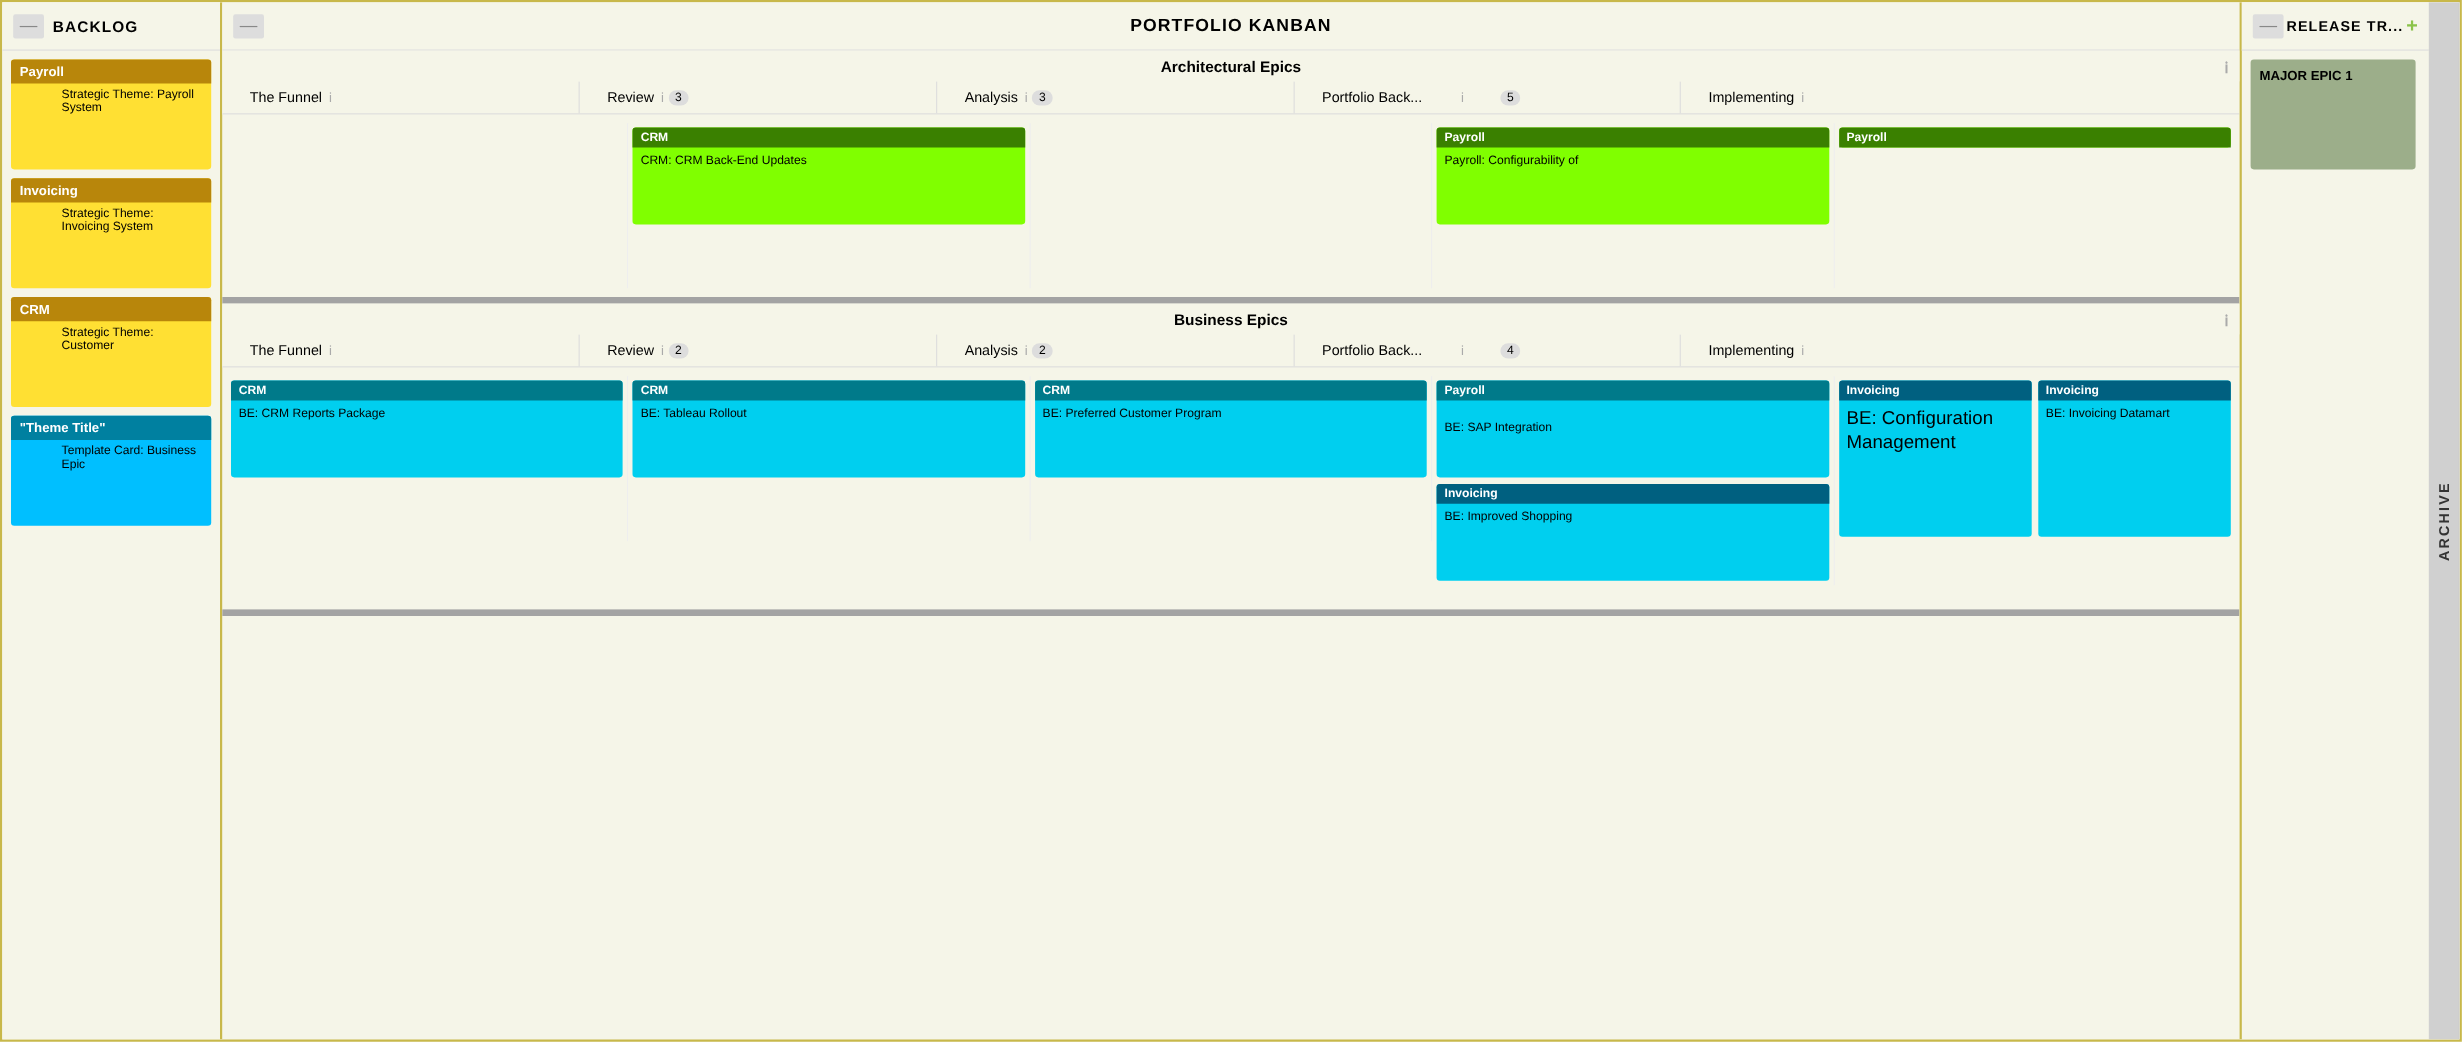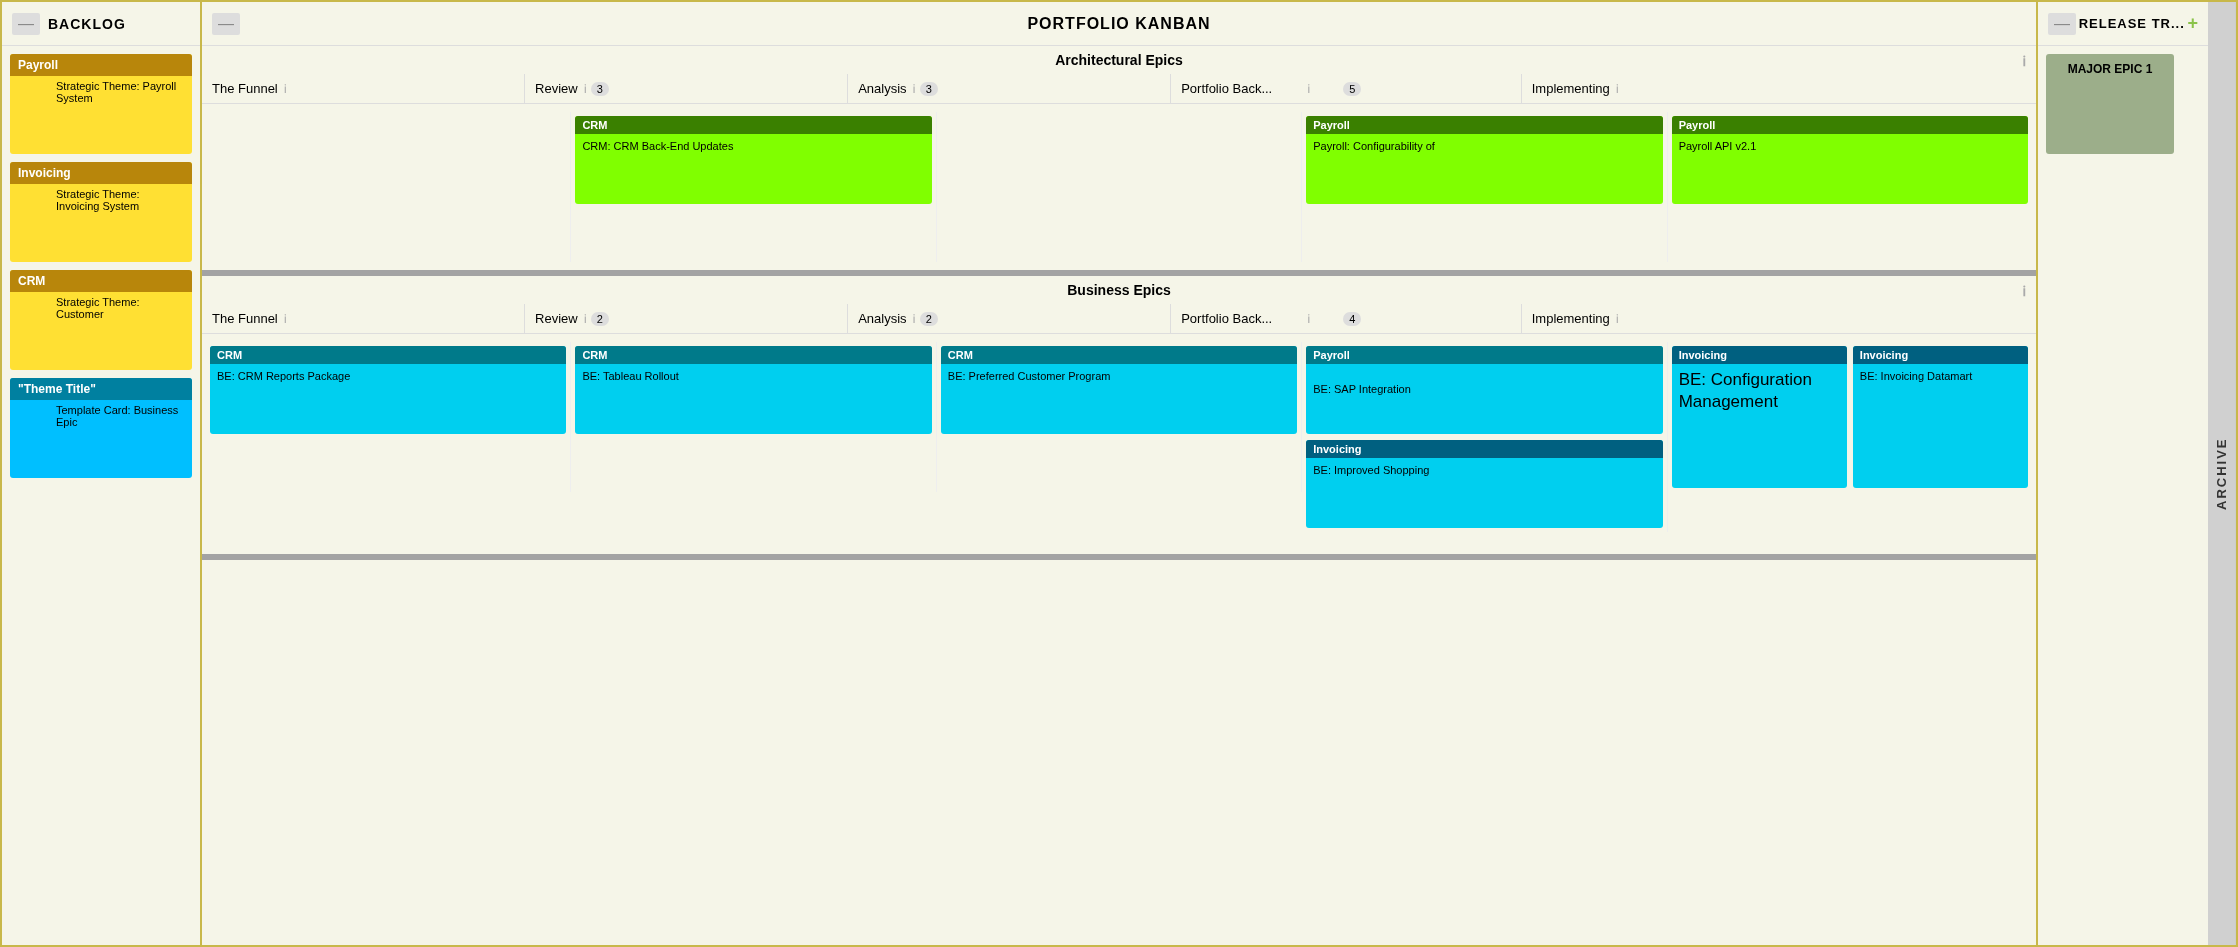--- a/index.html
+++ b/index.html
@@ -112,20 +112,21 @@
       background: #f5f5e8;
     }
     .col-header {
       flex: 1;
       padding: 6px 10px;
       display: flex;
       align-items: center;
       gap: 4px;
       border-right: 1px solid #ddd;
       font-size: 13px;
+      margin-left: 15px;
     }
     .col-header:last-child { border-right: none; }
     .col-header .count-badge {
       background: #ddd;
       border-radius: 10px;
       padding: 1px 6px;
       font-size: 11px;
     }
     .col-header .info-icon {
       color: #aaa;
@@ -208,22 +209,21 @@
     .release-cards {
       padding: 8px;
     }
     .major-epic-card {
       background: #9CAE8A;
       border-radius: 3px;
       padding: 8px;
       font-weight: bold;
       font-size: 12px;
       min-height: 100px;
-      width: 128px;
-      text-align: center;
+      width: 150px;
     }
     .archive-label {
       width: 28px;
       background: #d0d0d0;
       display: flex;
       align-items: center;
       justify-content: center;
       writing-mode: vertical-rl;
       text-orientation: mixed;
       transform: rotate(180deg);
@@ -334,21 +334,20 @@
       <div class="cards-col col-portfolio">
         <div class="epic-card card-green">
           <div class="card-header">Payroll</div>
           <div class="card-body">Payroll: Configurability of</div>
         </div>
       </div>
 
       <div class="cards-col col-implementing">
         <div class="epic-card card-green">
           <div class="card-header">Payroll</div>
-          <div class="card-body">Payroll API v2.1</div>
         </div>
       </div>
     </div>
   </div>
 
   <div class="kanban-section">
     <div class="section-header-row">
       <span>Business Epics</span>
       <span class="info-icon">ℹ</span>
     </div>

